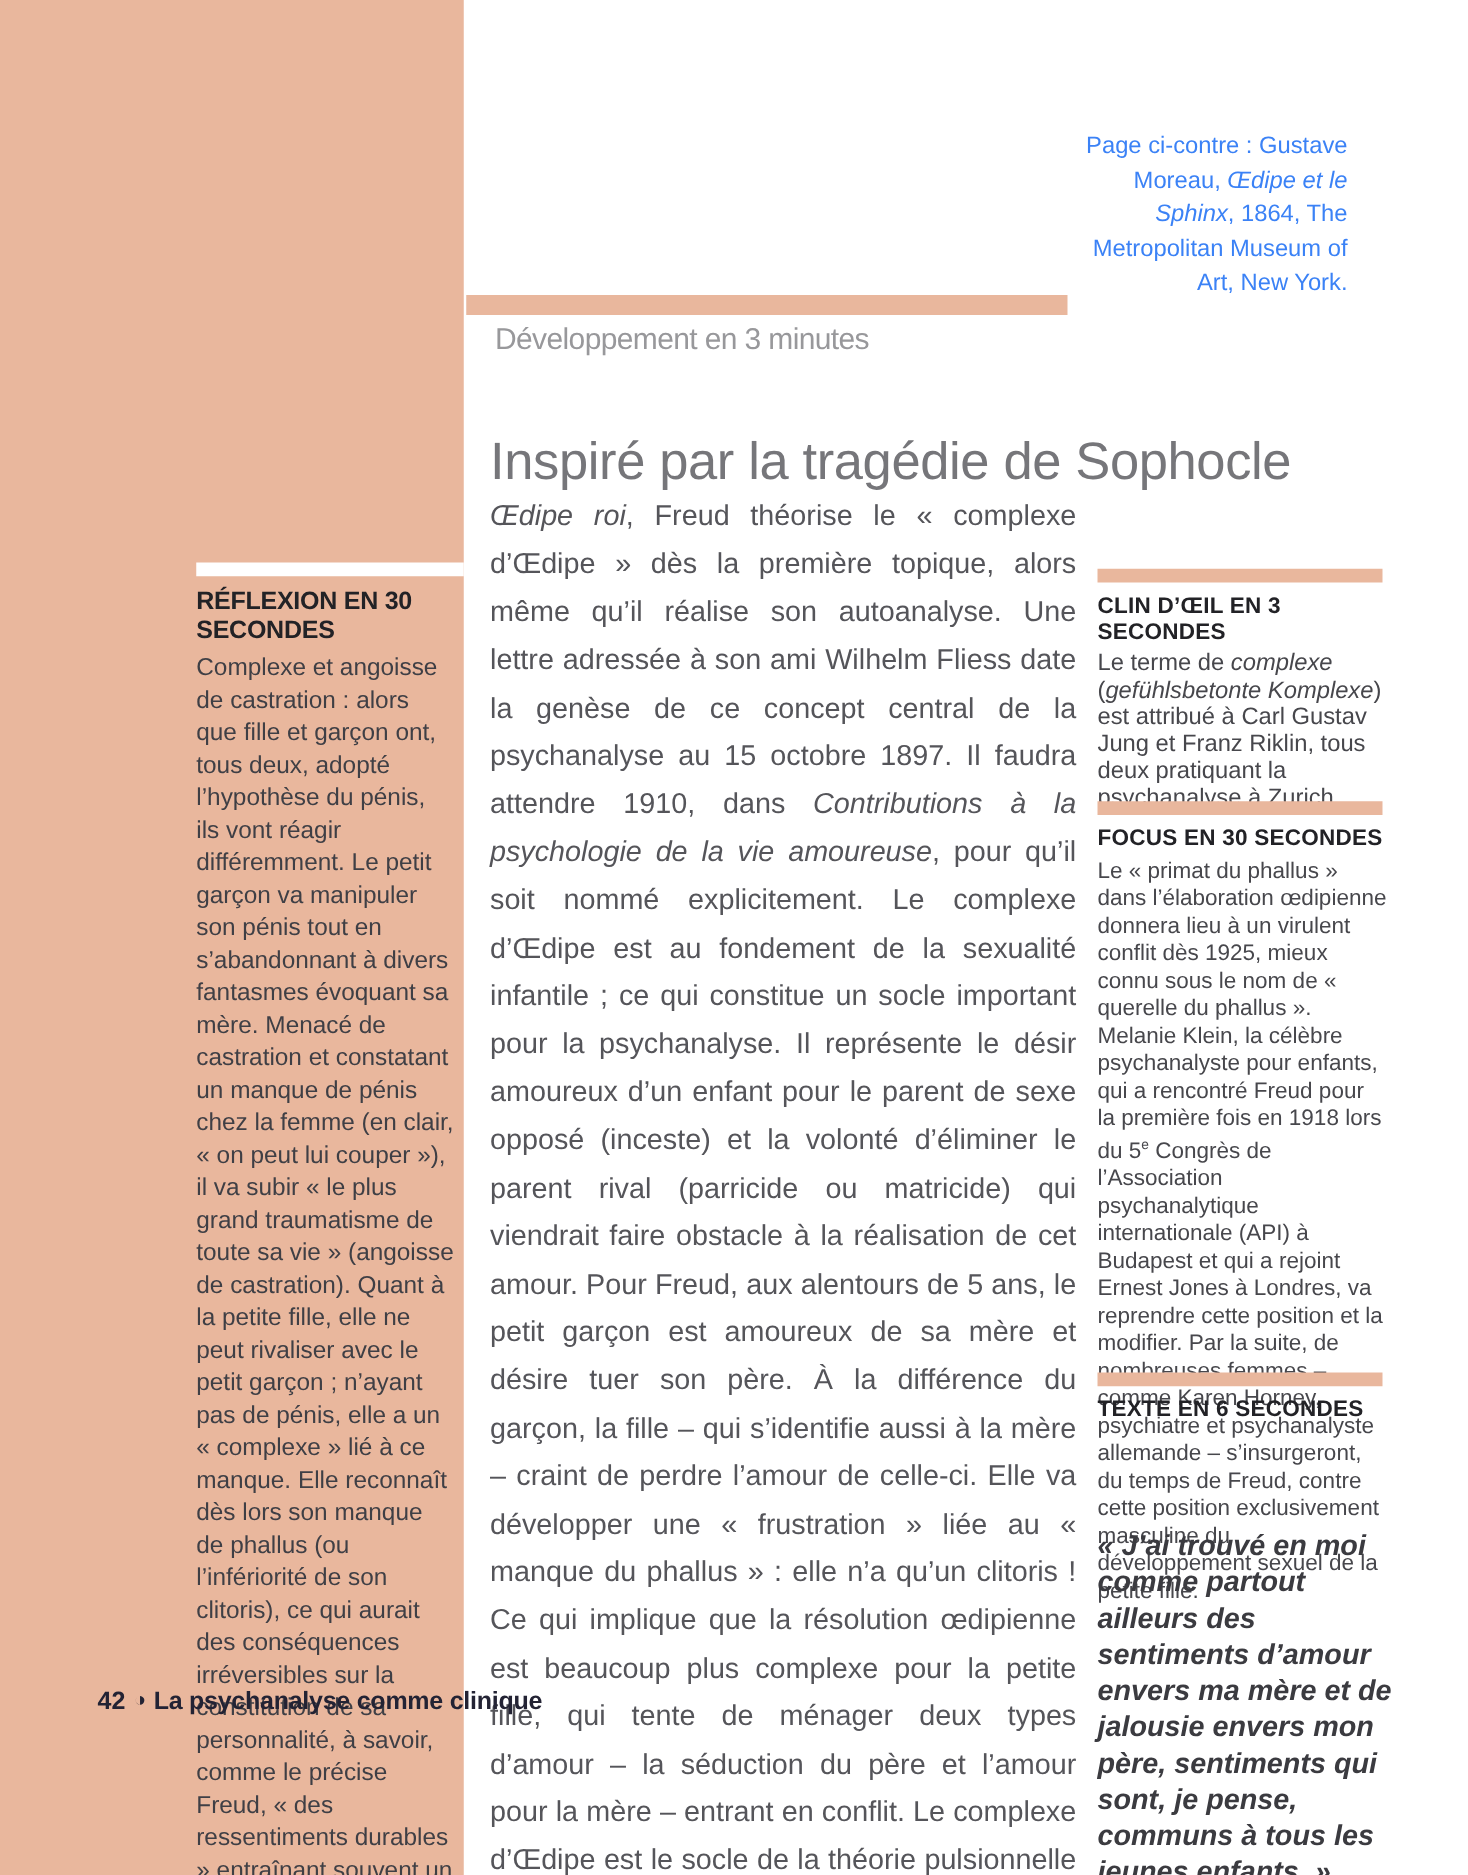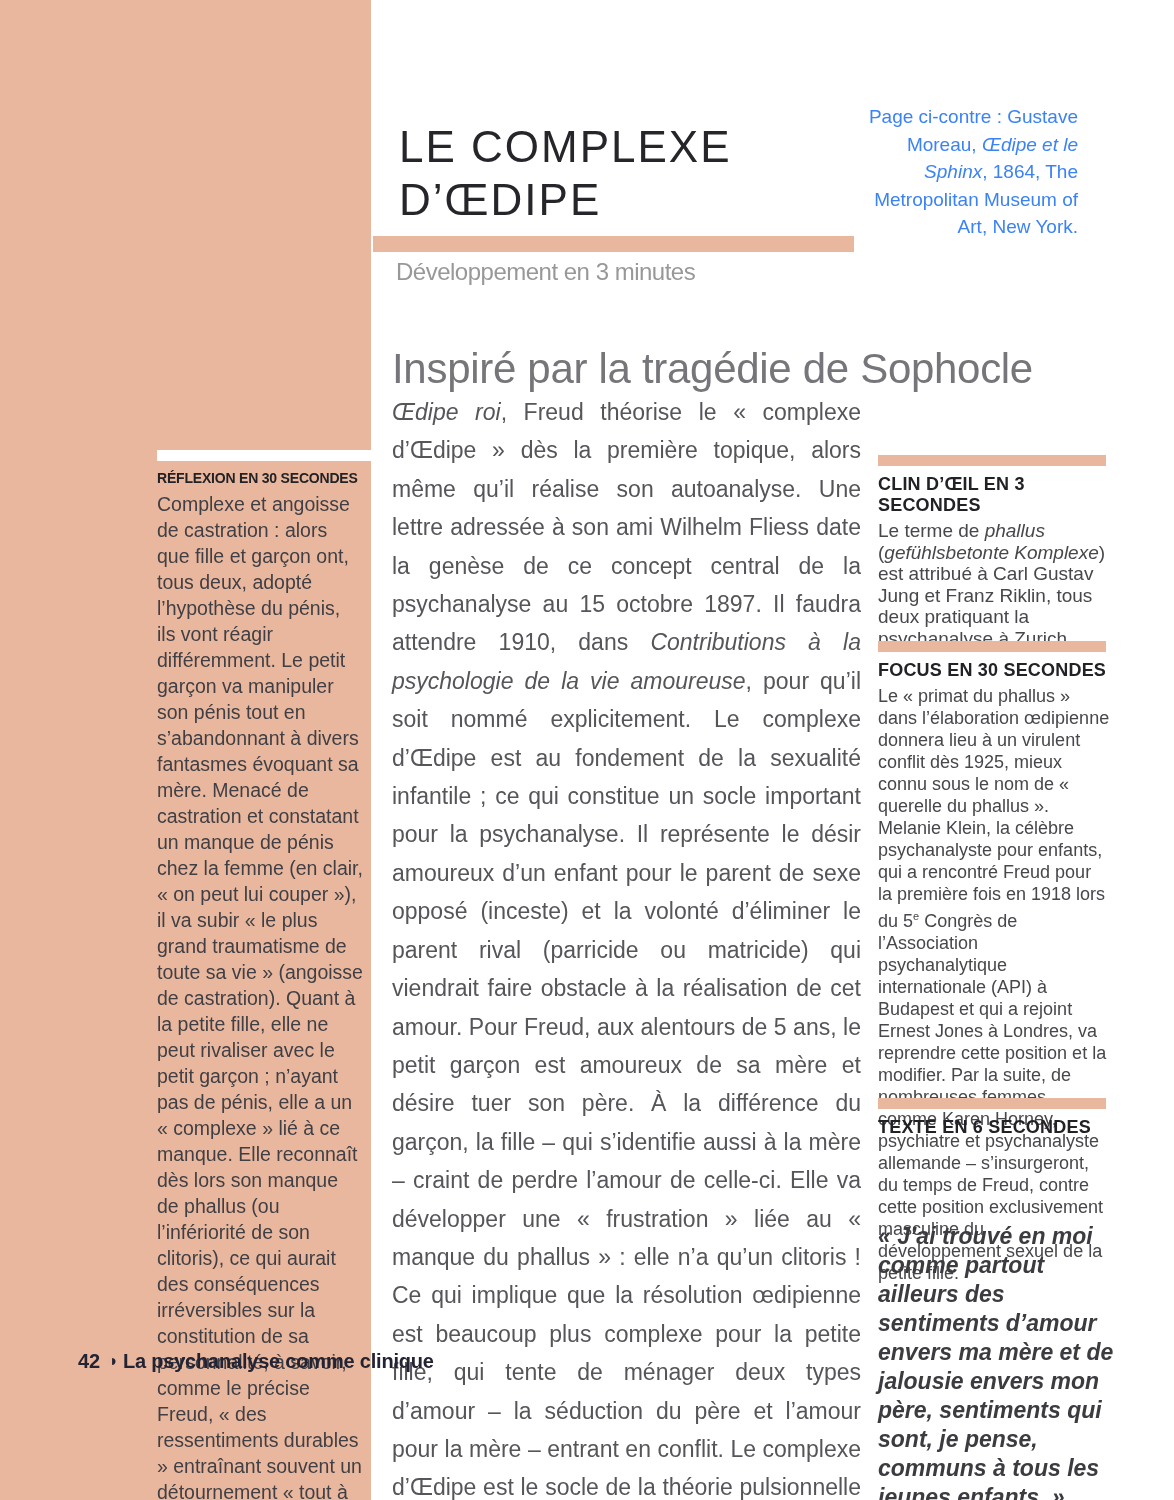--- a/index.html
+++ b/index.html
@@ -24,21 +24,21 @@
     background: #ffffff;
   }
   .left-panel {
     position: absolute;
     left: 157px; top: 470px;
     width: 206px;
     color: #3f3f45;
   }
   .left-panel h3 {
     margin: 0 0 5px 0;
-    font-size: 14px;
+    font-size: 20px;
     font-weight: bold;
     letter-spacing: -0.2px;
     color: #222226;
   }
   .left-panel p {
     margin: 0;
     font-size: 19.5px;
     line-height: 26px;
     font-weight: 300;
   }
@@ -164,34 +164,33 @@
   <div class="salmon-col"></div>
   <div class="left-divider"></div>
 
   <aside class="left-panel">
     <h3>RÉFLEXION EN 30 SECONDES</h3>
     <p>Complexe et angoisse de castration : alors que fille et garçon ont, tous deux, adopté l’hypothèse du pénis, ils vont réagir différemment. Le petit garçon va manipuler son pénis tout en s’abandonnant à divers fantasmes évoquant sa mère. Menacé de castration et constatant un manque de pénis chez la femme (en clair, « on peut lui couper »), il va subir « le plus grand traumatisme de toute sa vie » (angoisse de castration). Quant à la petite fille, elle ne peut rivaliser avec le petit garçon ; n’ayant pas de pénis, elle a un « complexe » lié à ce manque. Elle reconnaît dès lors son manque de phallus (ou l’infériorité de son clitoris), ce qui aurait des conséquences irréversibles sur la constitution de sa personnalité, à savoir, comme le précise Freud, « des ressentiments durables » entraînant souvent un détournement « tout à fait de la vie sexuelle ».</p>
   </aside>
 
   <div class="caption"><span>Page ci-contre : Gustave Moreau, </span><em>Œdipe et le Sphinx</em><span>, 1864, The Metropolitan Museum of Art, New York.</span></div>
 
-  <h1 class="title"><span>LE COMPLEXE</span><br><span>D’ŒDIPE</span></h1>
 
   <div class="title-rule"></div>
 
   <h2 class="subtitle">Développement en 3 minutes</h2>
 
   <h3 class="article-heading">Inspiré par la tragédie de Sophocle</h3>
 
   <div class="article-body"><em>Œdipe roi</em><span>, Freud théorise le « complexe d’Œdipe » dès la première topique, alors même qu’il réalise son autoanalyse. Une lettre adressée à son ami Wilhelm Fliess date la genèse de ce concept central de la psychanalyse au 15 octobre 1897. Il faudra attendre 1910, dans </span><em>Contributions à la psychologie de la vie amoureuse</em><span>, pour qu’il soit nommé explicitement. Le complexe d’Œdipe est au fondement de la sexualité infantile ; ce qui constitue un socle important pour la psychanalyse. Il représente le désir amoureux d’un enfant pour le parent de sexe opposé (inceste) et la volonté d’éliminer le parent rival (parricide ou matricide) qui viendrait faire obstacle à la réalisation de cet amour. Pour Freud, aux alentours de 5 ans, le petit garçon est amoureux de sa mère et désire tuer son père. À la différence du garçon, la fille – qui s’identifie aussi à la mère – craint de perdre l’amour de celle-ci. Elle va développer une « frustration » liée au « manque du phallus » : elle n’a qu’un clitoris ! Ce qui implique que la résolution œdipienne est beaucoup plus complexe pour la petite fille, qui tente de ménager deux types d’amour – la séduction du père et l’amour pour la mère – entrant en conflit. Le complexe d’Œdipe est le socle de la théorie pulsionnelle et de la métapsychologie freudiennes. Il est considéré comme universel pour Freud, et représente le principal complexe psychique humain à la genèse de la vie ; c’est le « complexe nucléaire des névroses », dira Freud. Il est décisif dans la constitution de la sexualité infantile, elle-même déterminante pour la sexualité adulte.</span></div>
 
   <div class="rbar rbar1"></div>
   <section class="rsec rsec1">
     <h4>CLIN D’ŒIL EN 3 SECONDES</h4>
-    <p><span>Le terme de </span><em>phallus</em><span> (</span><em>gefühlsbetonte Komplexe</em><span>) est attribué à Carl Gustav Jung et Franz Riklin, tous deux pratiquant la psychanalyse à Zurich.</span></p>
+    <p><span>Le terme de </span><em>complexe</em><span> (</span><em>gefühlsbetonte Komplexe</em><span>) est attribué à Carl Gustav Jung et Franz Riklin, tous deux pratiquant la psychanalyse à Zurich.</span></p>
   </section>
 
   <div class="rbar rbar2"></div>
   <section class="rsec rsec2">
     <h4>FOCUS EN 30 SECONDES</h4>
     <p><span>Le « primat du phallus » dans l’élaboration œdipienne donnera lieu à un virulent conflit dès 1925, mieux connu sous le nom de « querelle du phallus ». Melanie Klein, la célèbre psychanalyste pour enfants, qui a rencontré Freud pour la première fois en 1918 lors du 5</span><sup>e</sup><span> Congrès de l’Association psychanalytique internationale (API) à Budapest et qui a rejoint Ernest Jones à Londres, va reprendre cette position et la modifier. Par la suite, de nombreuses femmes – comme Karen Horney, psychiatre et psychanalyste allemande – s’insurgeront, du temps de Freud, contre cette position exclusivement masculine du développement sexuel de la petite fille.</span></p>
   </section>
 
   <div class="rbar rbar3"></div>
   <section class="rsec rsec3">

